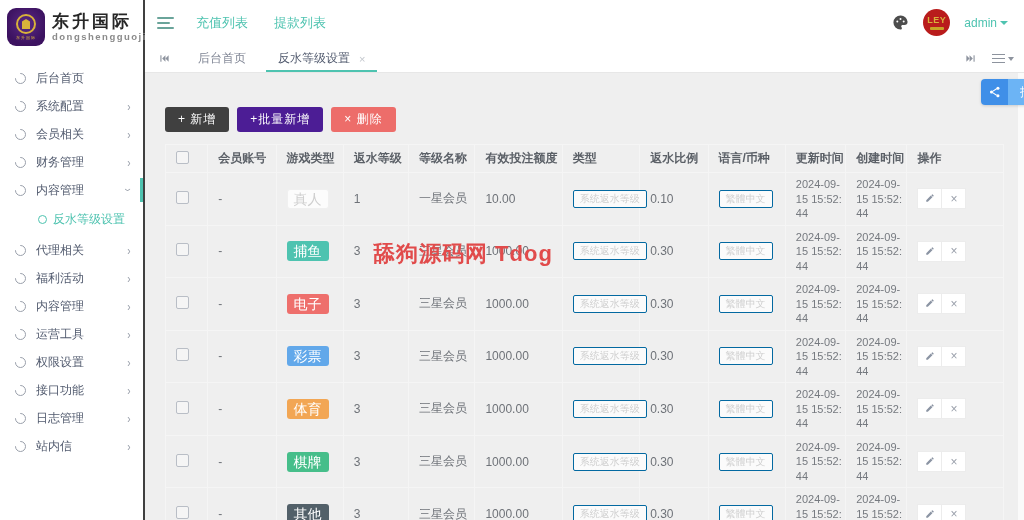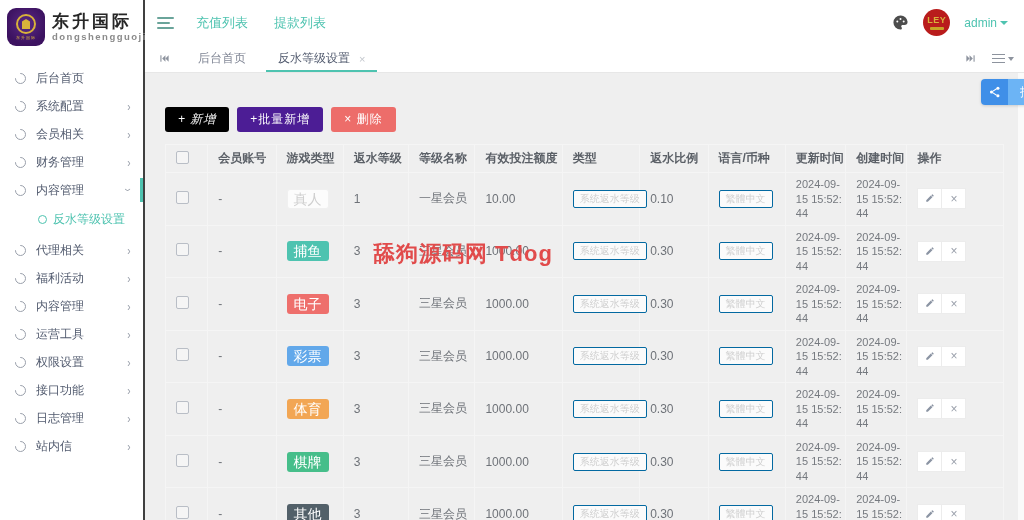--- a/index.html
+++ b/index.html
@@ -80,21 +80,21 @@
 
   .drag-btn { position:absolute; top:6px; right:-34px; height:26px; display:flex; border-radius:4px;
     overflow:hidden; z-index:6; cursor:pointer; box-shadow:0 1px 3px rgba(0,0,0,.15); }
   .drag-ico { width:27px; background:#3f8fe8; display:flex; align-items:center; justify-content:center; }
   .drag-label { background:#6cb4f5; color:#fff; font-size:12px; display:flex; align-items:center;
     padding:0 12px; letter-spacing:1px; white-space:nowrap; }
 
   .toolbar { display:flex; gap:8px; margin:34px 0 0 20px; }
   .btn { height:25px; padding:0 13px; border:none; border-radius:3px; color:#ffffff; font-size:12px;
     display:flex; align-items:center; cursor:pointer; font-family:inherit; letter-spacing:1px; }
-  .btn-add { background:#000000;font-style:italic; }
+  .btn-add { background:#404040; }
   .btn-batch { background:#4c1d95; }
   .btn-del { background:#ed6d6a; }
 
   .table-wrap { margin:12px 20px 0 20px; }
   table { border-collapse:collapse; table-layout:fixed; width:839px; background:transparent; }
   th { text-align:left; font-size:12px; color:#5b6067; font-weight:bold; padding:5px 4px 5px 10px;
     border:1px solid #f5f5f5; height:23px; white-space:nowrap; }
   td { font-size:12px; color:#6e7278; padding:4px 4px 4px 10px; border:1px solid #f5f5f5;
     height:37px; vertical-align:middle; }
   td.time-cell { font-size:11px; line-height:1.32; color:#75797f; word-break:break-all; padding-right:2px; }

